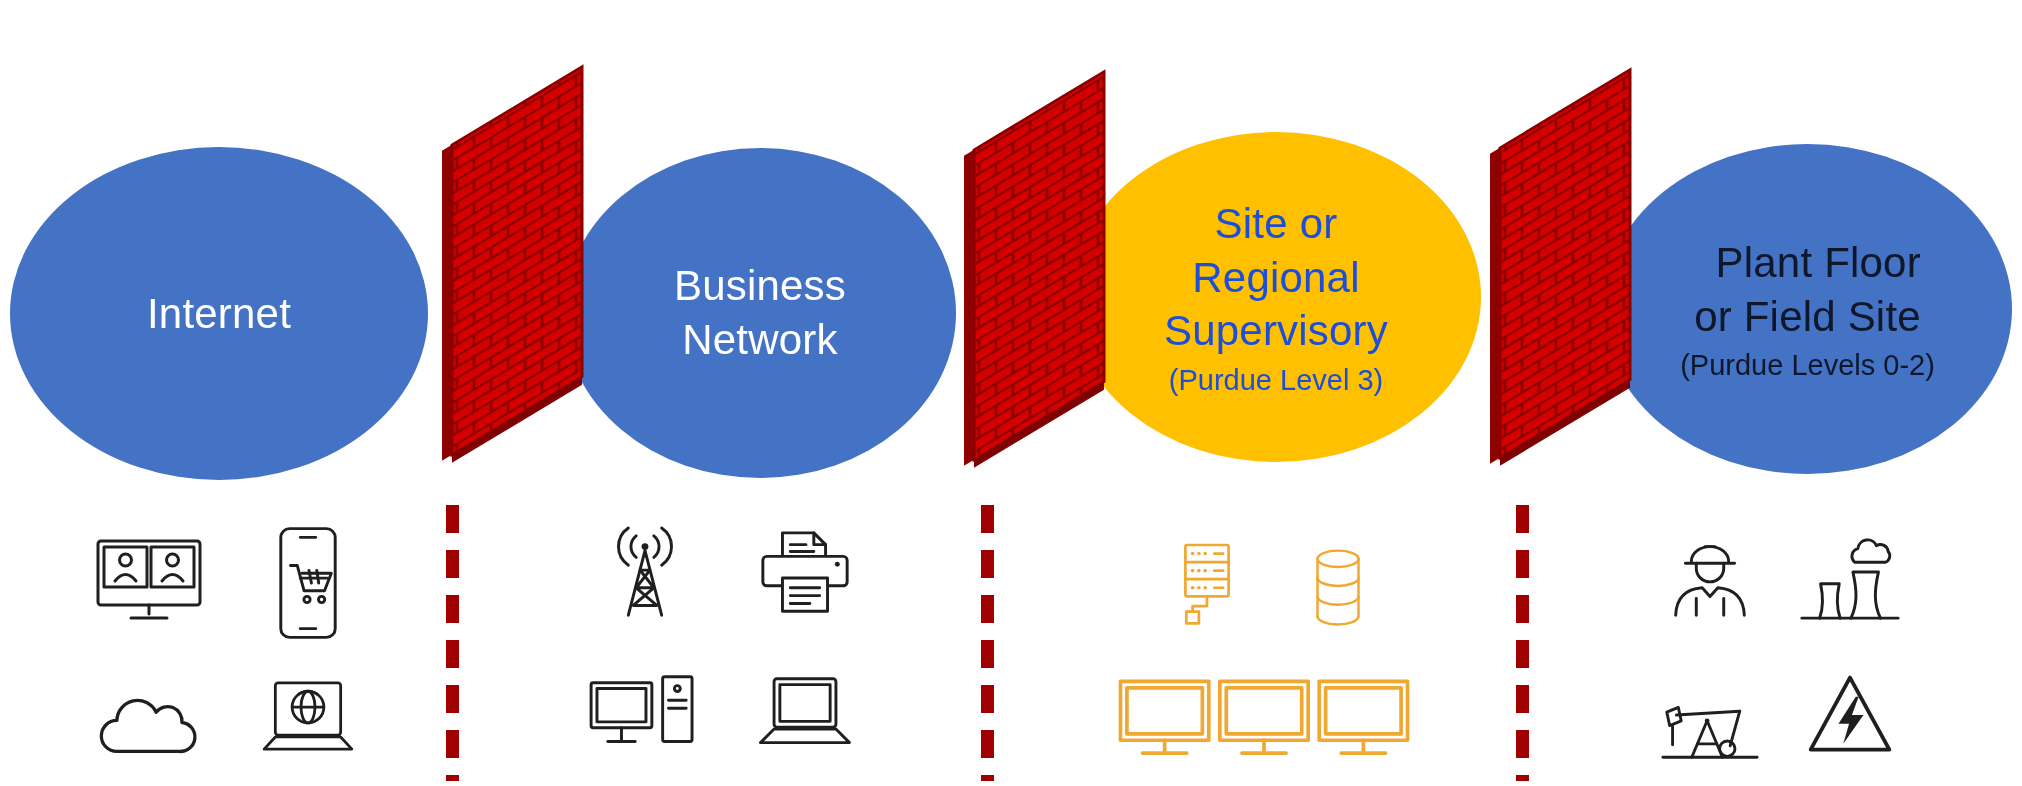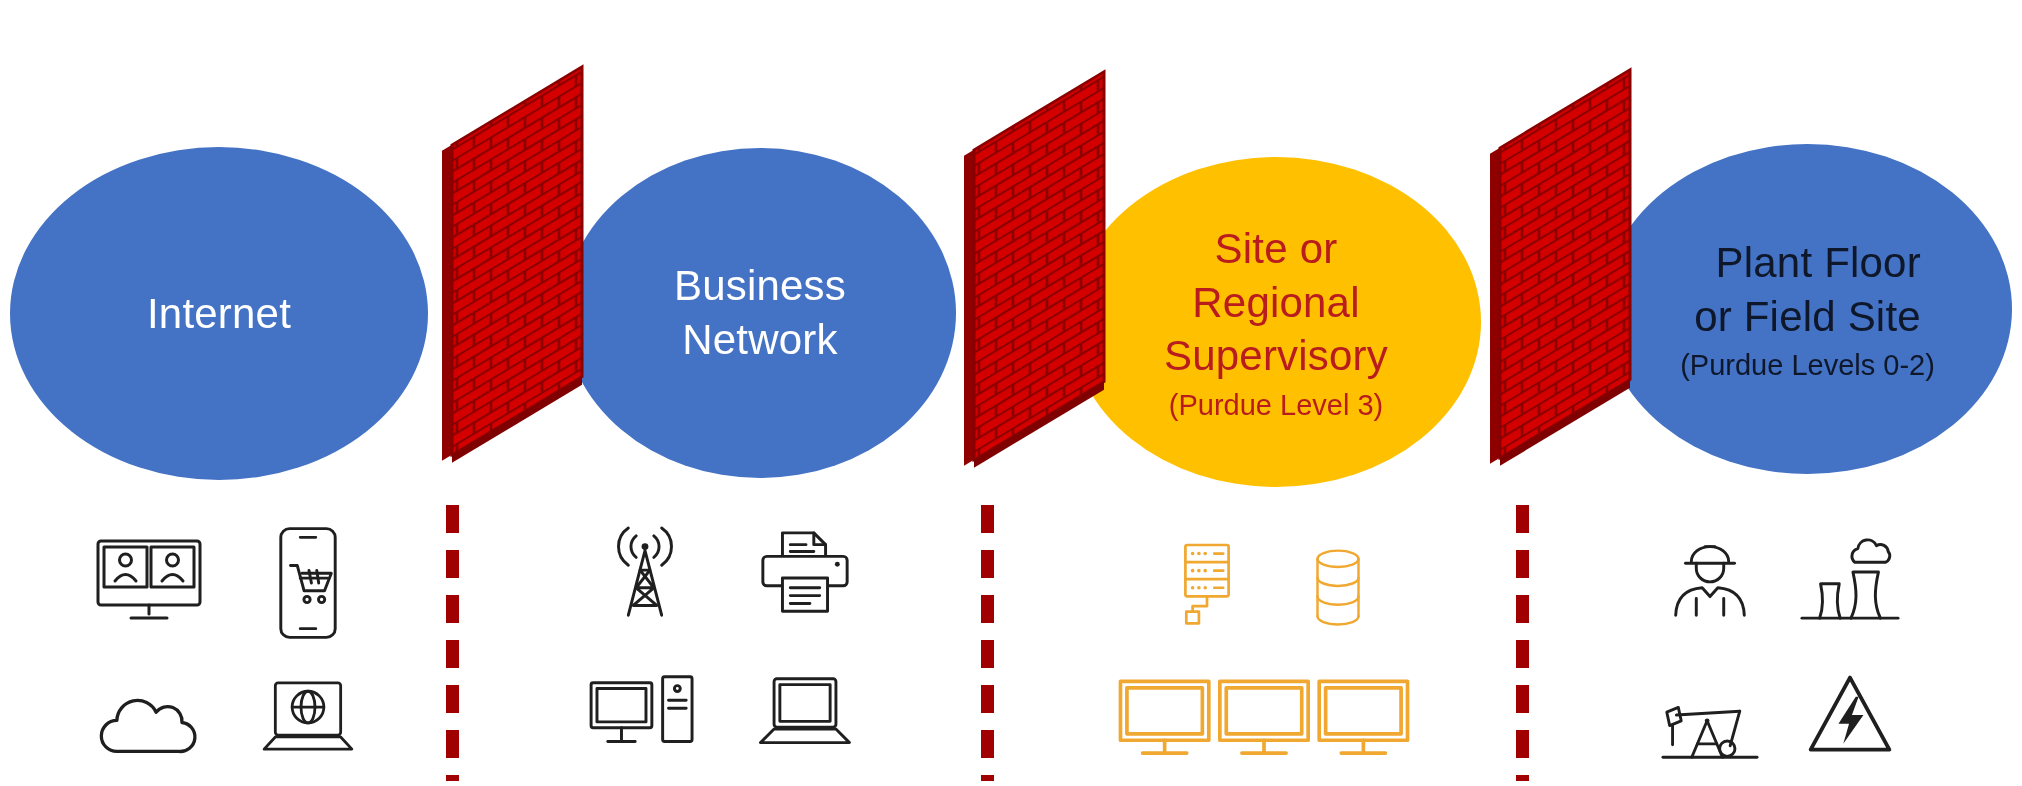--- a/index.html
+++ b/index.html
@@ -66,21 +66,21 @@
 
   <div class="ellipse" style="left:564px;top:148px;width:392px;height:330px;background:#4472C4;color:#FFFFFF;z-index:2;">
     <div class="zone-label">Business
 Network</div>
   </div>
 
   <div class="ellipse" style="left:10px;top:147px;width:418px;height:333px;background:#4472C4;color:#FFFFFF;z-index:2;">
     <div class="zone-label">Internet</div>
   </div>
 
-  <div class="ellipse" style="left:1071px;top:157px;width:410px;height:330px;background:#FFC000;color:#b91c1c;z-index:2;">
+  <div class="ellipse" style="left:1071px;top:132px;width:410px;height:330px;background:#FFC000;color:#1d4ed8;z-index:2;">
     <div class="zone-label">Site or
 Regional
 Supervisory</div>
     <div class="zone-sub" style="margin-top:6px;">(Purdue Level 3)</div>
   </div>
 
   <div class="ellipse" style="left:1603px;top:144px;width:409px;height:330px;background:#4472C4;color:#0f172a;z-index:2;text-align:right;">
     <div class="zone-label">Plant Floor
 or Field Site</div>
     <div class="zone-sub" style="margin-top:6px;">(Purdue Levels 0-2)</div>

